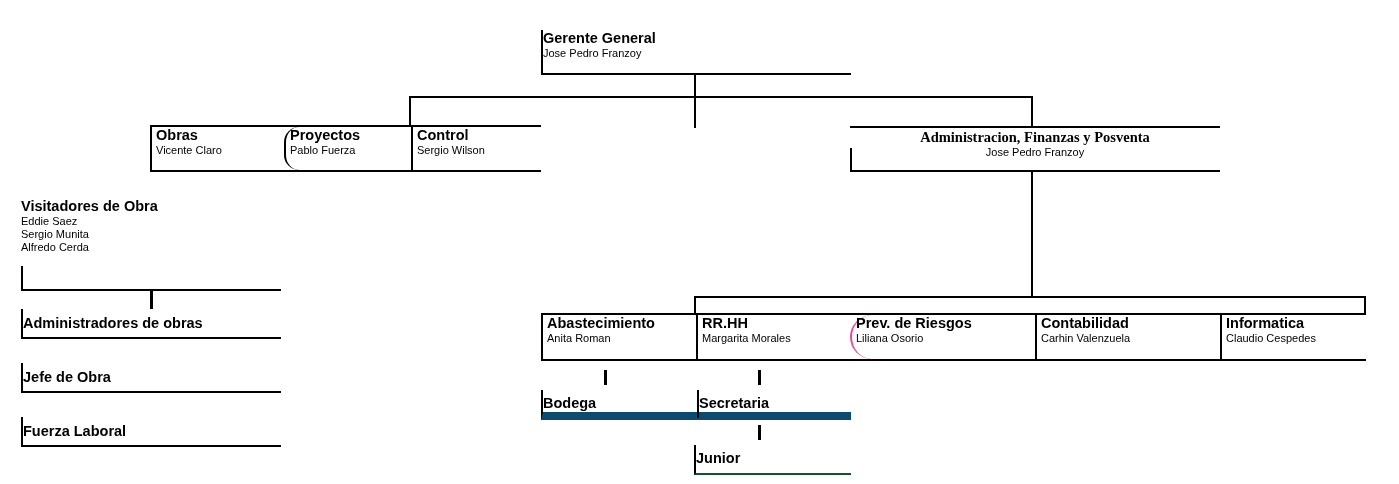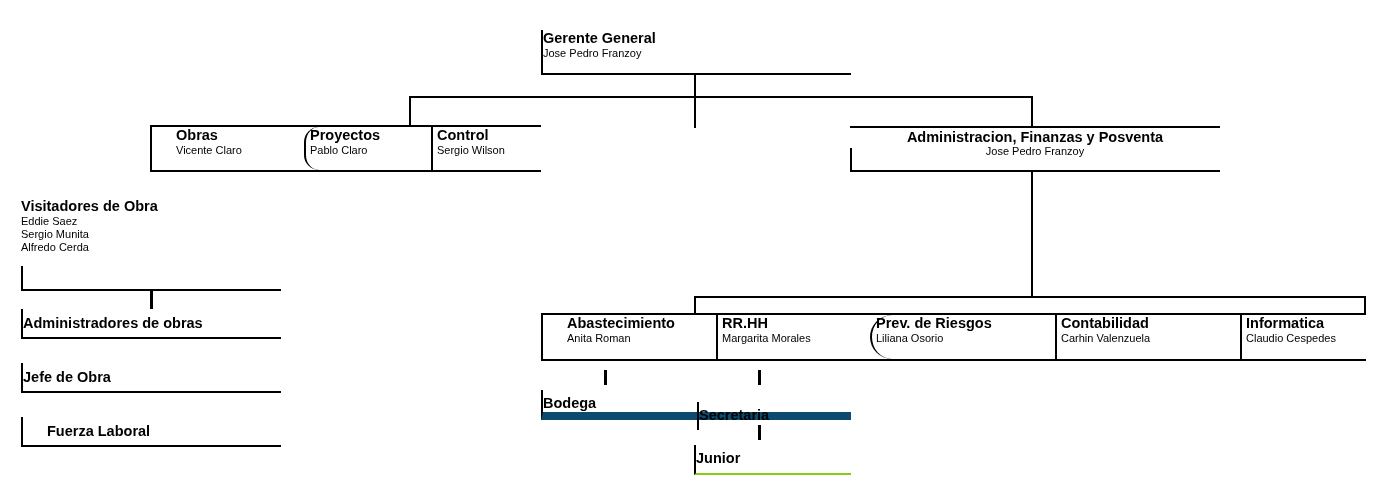--- a/index.html
+++ b/index.html
@@ -36,21 +36,20 @@
     font-size: 11px;
     white-space: nowrap;
   }
   
   .cell {
     position: absolute;
     box-sizing: border-box;
     text-align: left;
     padding-left: 4px;
     line-height: 1.2;
-    margin-left: 20px;
   }
   
   .hline {
     position: absolute;
     background: #000000;
     height: 2px;
   }
   .vline {
     position: absolute;
     background: #000000;
@@ -78,30 +77,30 @@
   <div class="vline" style="left:409px; top:96px; height:30px;"></div>
   <div class="vline" style="left:1031px; top:96px; height:30px;"></div>
 
   <div style="position:absolute; left:150px; top:125px; width:391px; height:47px; box-sizing:border-box; border-top:2px solid #000; border-bottom:2px solid #000; border-left:2px solid #000;">
     <div class="cell" style="left:0px; top:0px; width:132px; height:43px;">
       <div class="title">Obras</div>
       <div class="person">Vicente Claro</div>
     </div>
     <div class="cell" style="left:132px; top:0px; width:127px; height:43px; border-left:2px solid #000;border-radius:15px;">
       <div class="title">Proyectos</div>
-      <div class="person">Pablo Claro</div>
+      <div class="person">Pablo Fuerza</div>
     </div>
     <div class="cell" style="left:259px; top:0px; width:132px; height:43px; border-left:2px solid #000;">
       <div class="title">Control</div>
       <div class="person">Sergio Wilson</div>
     </div>
   </div>
 
   <div style="position:absolute; left:850px; top:126px; width:370px; height:46px; box-sizing:border-box; border-top:2px solid #000; border-bottom:2px solid #000; text-align:center;">
-    <div class="title" style="padding-top:1px;">Administracion, Finanzas y Posventa</div>
+    <div class="title" style="padding-top:1px;font-family:Liberation Serif, serif;">Administracion, Finanzas y Posventa</div>
     <div class="person">Jose Pedro Franzoy</div>
   </div>
 
   <div class="vline" style="left:850px; top:148px; height:24px;"></div>
 
   <div class="vline" style="left:1031px; top:172px; height:124px;"></div>
 
   <div class="node" style="left:21px; top:198px; width:260px; height:93px; border-bottom:2px solid #000;">
     <div class="title">Visitadores de Obra</div>
     <div class="person">Eddie Saez</div>
@@ -114,62 +113,62 @@
   <div class="vtick" style="left:150px; top:291px; height:18px;"></div>
 
   <div class="node" style="left:21px; top:309px; width:260px; height:30px; border-left:2px solid #000; border-bottom:2px solid #000; padding-top:6px;">
     <div class="title">Administradores de obras</div>
   </div>
 
   <div class="node" style="left:21px; top:363px; width:260px; height:30px; border-left:2px solid #000; border-bottom:2px solid #000; padding-top:6px;">
     <div class="title">Jefe de Obra</div>
   </div>
 
-  <div class="node" style="left:21px; top:417px; width:260px; height:30px; border-left:2px solid #000; border-bottom:2px solid #000; padding-top:6px;padding-left:24px;">
+  <div class="node" style="left:21px; top:417px; width:260px; height:30px; border-left:2px solid #000; border-bottom:2px solid #000; padding-top:6px;">
     <div class="title">Fuerza Laboral</div>
   </div>
 
   <div class="hline" style="left:694px; top:296px; width:672px;"></div>
   <div class="vline" style="left:694px; top:296px; height:17px;"></div>
   <div class="vline" style="left:1364px; top:296px; height:17px;"></div>
 
   <div style="position:absolute; left:541px; top:313px; width:825px; height:48px; box-sizing:border-box; border-top:2px solid #000; border-bottom:2px solid #000; border-left:2px solid #000;">
     <div class="cell" style="left:0px; top:0px; width:144px; height:44px;">
       <div class="title">Abastecimiento</div>
       <div class="person">Anita Roman</div>
     </div>
     <div class="cell" style="left:153px; top:0px; width:154px; height:44px; border-left:2px solid #000;">
       <div class="title">RR.HH</div>
       <div class="person">Margarita Morales</div>
     </div>
-    <div class="cell" style="left:307px; top:0px; width:185px; height:44px; border-left:2px solid #000000;border-radius:22px;">
+    <div class="cell" style="left:307px; top:0px; width:185px; height:44px; border-left:2px solid #ec4899;border-radius:22px;">
       <div class="title">Prev. de Riesgos</div>
       <div class="person">Liliana Osorio</div>
     </div>
     <div class="cell" style="left:492px; top:0px; width:185px; height:44px; border-left:2px solid #000;">
       <div class="title">Contabilidad</div>
       <div class="person">Carhin Valenzuela</div>
     </div>
     <div class="cell" style="left:677px; top:0px; width:148px; height:44px; border-left:2px solid #000;">
       <div class="title">Informatica</div>
       <div class="person">Claudio Cespedes</div>
     </div>
   </div>
 
   <div class="vtick" style="left:604px; top:370px; height:15px;"></div>
   <div class="vtick" style="left:758px; top:370px; height:15px;"></div>
 
   <div style="position:absolute; left:541px; top:390px; width:310px; height:30px; box-sizing:border-box; border-bottom:8px solid #0c4a6e; border-left:2px solid #000;">
     <div class="node" style="left:0px; top:0px; width:154px; height:28px; padding-top:5px;">
       <div class="title">Bodega</div>
     </div>
-    <div class="node" style="left:154px; top:12px; width:156px; height:28px; padding-top:5px; border-left:2px solid #000;">
+    <div class="node" style="left:154px; top:0px; width:156px; height:28px; padding-top:5px; border-left:2px solid #000;">
       <div class="title">Secretaria</div>
     </div>
   </div>
 
   <div class="vtick" style="left:758px; top:425px; height:15px;"></div>
 
-  <div class="node" style="left:694px; top:445px; width:157px; height:30px; border-left:2px solid #000; border-bottom:2px solid #84cc16; padding-top:5px;">
+  <div class="node" style="left:694px; top:445px; width:157px; height:30px; border-left:2px solid #000; border-bottom:2px solid #14532d; padding-top:5px;">
     <div class="title">Junior</div>
   </div>
 
 </div>
 
 </body></html>

